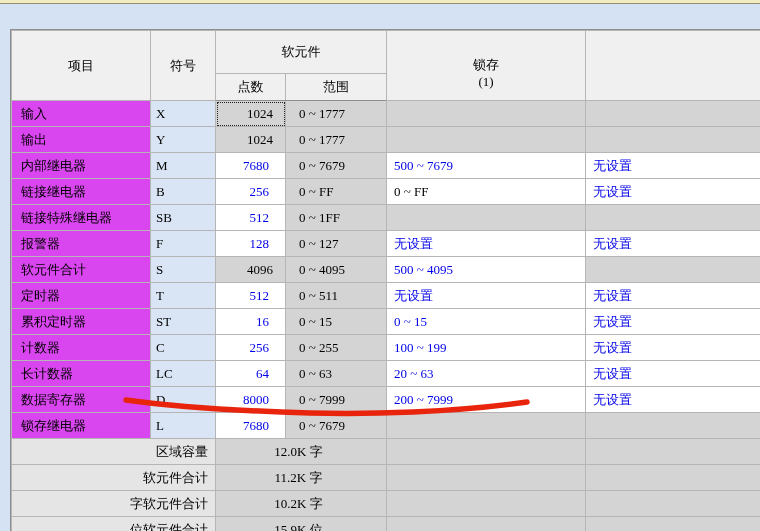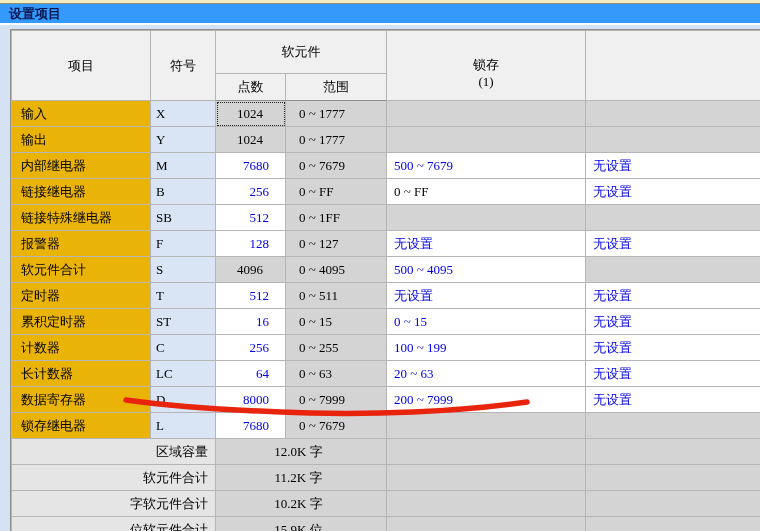--- a/index.html
+++ b/index.html
@@ -12,40 +12,39 @@
   .table-wrap{position:absolute;left:10px;top:29px;width:760px;
               border-top:1px solid #8e8e8e;border-left:1px solid #8e8e8e;
               box-shadow:inset 1px 1px 0 #ffffff;background:#fff;}
   table{border-collapse:collapse;table-layout:fixed;width:750px;font-size:13px;}
   td,th{border:1px solid #b5b5b5;height:26px;padding:0 6px;overflow:hidden;
         white-space:nowrap;box-sizing:border-box;}
   th{background:#f0f0f0;font-weight:normal;text-align:center;font-size:13px;}
   thead tr:first-child th{height:43px;}
   thead tr:last-child th{height:27px;border-bottom:1px solid #8f8f8f;margin-top:36px;}
   .hdr-latch{line-height:1.25;padding-top:16px;}
-  .label{background:#eab308;text-align:left;padding-left:9px;}
+  .label{background:#d946ef;text-align:left;padding-left:9px;}
   .sym{background:#d9e5f4;text-align:left;padding-left:5px;}
   .num-edit{background:#ffffff;color:#0000e8;text-align:right;padding-right:16px;}
-  .num-ro{background:#d4d4d4;color:#000;text-align:right;padding-right:22px;}
+  .num-ro{background:#d4d4d4;color:#000;text-align:right;padding-right:12px;}
   .range{background:#d4d4d4;color:#000;text-align:left;padding-left:13px;}
   .latch-set{background:#ffffff;color:#0000e8;text-align:left;padding-left:7px;}
   .latch-black{color:#000;}
   .empty{background:#d4d4d4;}
   .focused{outline:1px dotted #222;outline-offset:-2px;}
   .sum-label{background:#e5e5e5;text-align:right;padding-right:7px;}
   .sum-value{background:#d4d4d4;text-align:center;padding-right:11px;}
   .annotation{position:absolute;left:0;top:0;width:760px;height:531px;
               pointer-events:none;z-index:6;}
 </style>
 </head>
 <body>
 
 <div class="screen">
   <div class="top-strip"></div>
-  <div class="titlebar">设置项目</div>
 
   <div class="table-wrap">
     <table>
       <colgroup>
         <col style="width:139px">
           <col style="width:65px">
           <col style="width:70px">
         <col style="width:101px">
           <col style="width:199px">
           <col style="width:176px">

